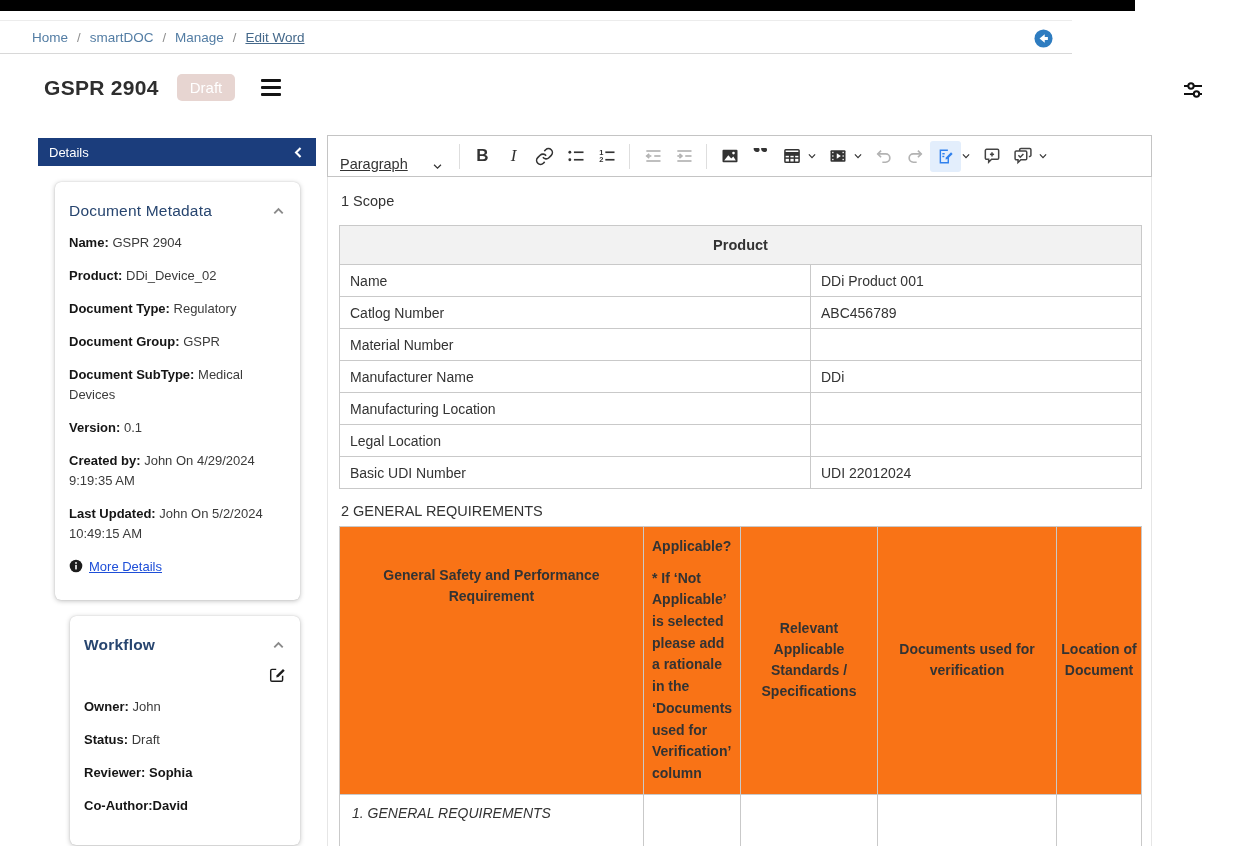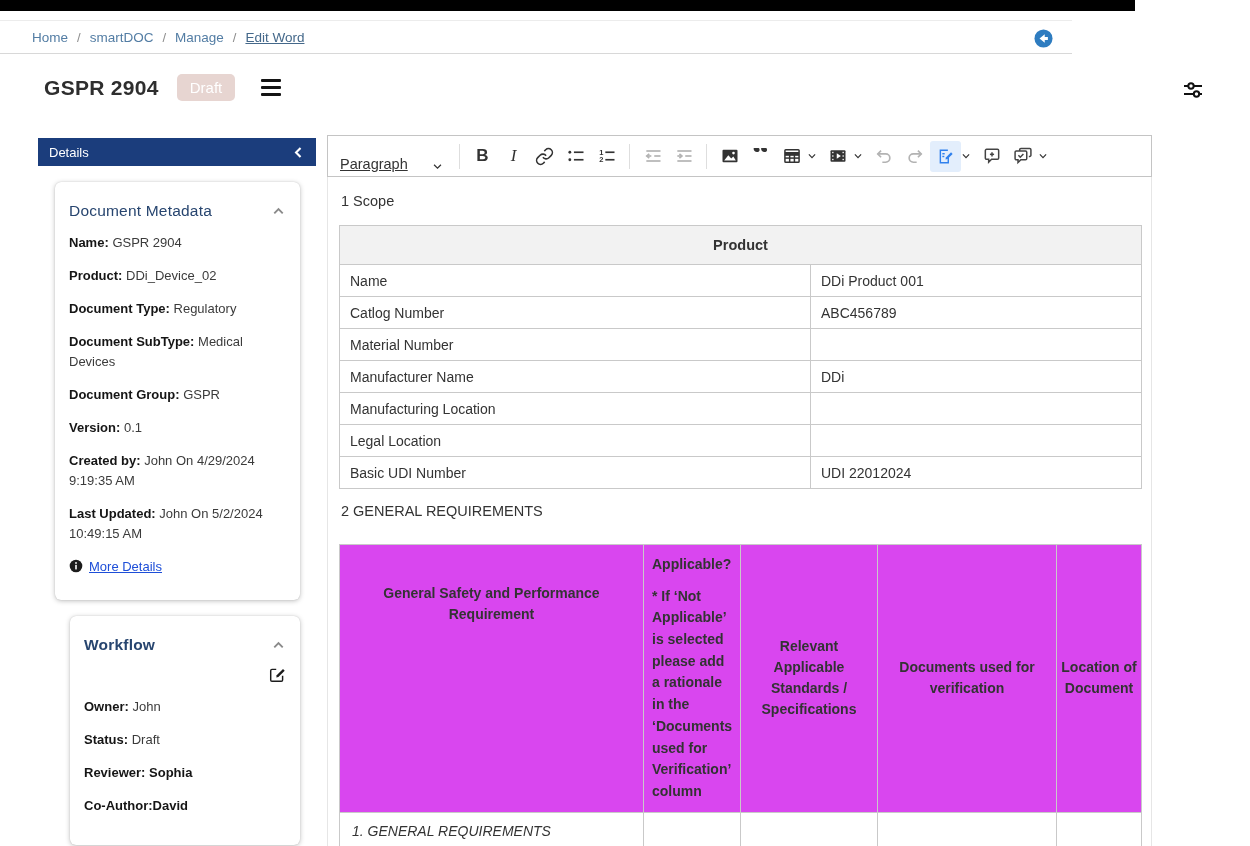--- a/index.html
+++ b/index.html
@@ -80,26 +80,26 @@
   .b-glyph { font-size:17px; font-weight:800; }
   .i-glyph { font-size:17px; font-style:italic; font-family:"Liberation Serif",serif; }
   .q-glyph { font-family:"Liberation Serif",serif; font-weight:bold; font-size:34px; line-height:10px; height:16px; overflow:hidden; }
 
   .content {
     height:669px; overflow:hidden; background:#fff;
     border-left:1px solid #e6e6e6; border-right:1px solid #e6e6e6;
     padding:13px 11px 0;
   }
   .doc-h { font-size:14.5px; color:#333; margin:3px 0 16px 2px; }
-  .doc-h2 { font-size:14.5px; color:#333; margin:14px 0 25px 2px; }
+  .doc-h2 { font-size:14.5px; color:#333; margin:14px 0 7px 2px; }
   table { border-collapse:collapse; width:802px; table-layout:fixed; font-size:14px; color:#333; }
   td, th { border:1px solid #c9c9c9; }
   .ptable .phead { background:#f2f2f2; font-weight:bold; text-align:center; height:39px; font-size:14.5px; }
   .ptable td { height:32px; padding:2px 10px; }
-  .gtable th { background:#d946ef; font-weight:bold; font-size:14px; }
+  .gtable th { background:#f97316; font-weight:bold; font-size:14px; }
   .gtable .hrow { height:253px; }
   .g1 { vertical-align:top; text-align:center; padding:38px 10px 0; line-height:1.5; }
   .g2 { vertical-align:top; text-align:left; padding:9px 8px; font-size:13px; line-height:1.55; }
   .g2 .note { margin-top:10px; }
   .g3, .g4 { vertical-align:middle; text-align:center; padding:4px 8px; line-height:1.5; }
   .g5 { vertical-align:middle; text-align:center; padding:4px 3px; line-height:1.5; }
   .grow td { height:60px; vertical-align:top; padding:10px 12px; }
   .grow .it { font-style:italic; }
 </style>
 </head>
@@ -167,26 +167,26 @@
     </div>
     <div class="field">
       <span class="flabel">Product:</span>
       <span class="fvalue">DDi_Device_02</span>
     </div>
     <div class="field">
       <span class="flabel">Document Type:</span>
       <span class="fvalue">Regulatory</span>
     </div>
     <div class="field">
+      <span class="flabel">Document Group:</span>
+      <span class="fvalue">GSPR</span>
+    </div>
+    <div class="field">
       <span class="flabel">Document SubType:</span>
       <span class="fvalue">Medical Devices</span>
-    </div>
-    <div class="field">
-      <span class="flabel">Document Group:</span>
-      <span class="fvalue">GSPR</span>
     </div>
     <div class="field">
       <span class="flabel">Version:</span>
       <span class="fvalue">0.1</span>
     </div>
     <div class="field">
       <span class="flabel">Created by:</span>
       <span class="fvalue">John On 4/29/2024 9:19:35 AM</span>
     </div>
     <div class="field">

